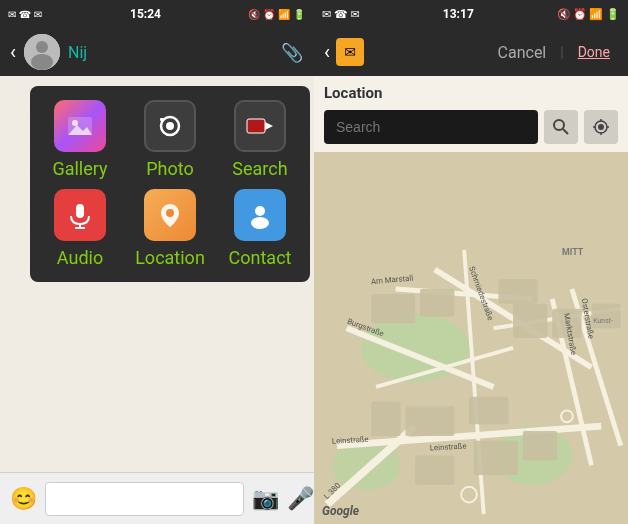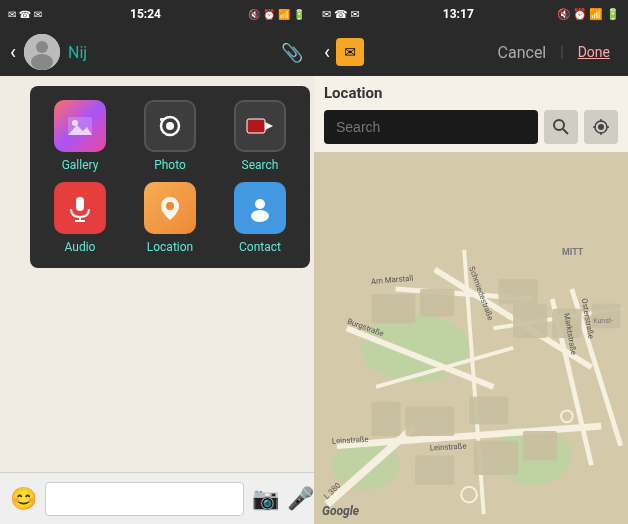--- a/index.html
+++ b/index.html
@@ -131,22 +131,22 @@
       width: 52px;
       height: 52px;
       border-radius: 10px;
       display: flex;
       align-items: center;
       justify-content: center;
       font-size: 26px;
     }
 
     .attach-label {
-      color: #5eead4;
-      font-size: 12px;
+      color: #84cc16;
+      font-size: 18px;
     }
 
     .icon-gallery { background: linear-gradient(135deg, #ff6b6b, #a855f7, #ec4899); }
     .icon-photo { background: #3d3d3d; border: 2px solid #555; }
     .icon-video { background: #3d3d3d; border: 2px solid #555; }
     .icon-audio { background: #e53e3e; }
     .icon-location { background: linear-gradient(135deg, #f6ad55, #ed8936); }
     .icon-contact { background: #4299e1; }
 
     .chat-input-bar {

